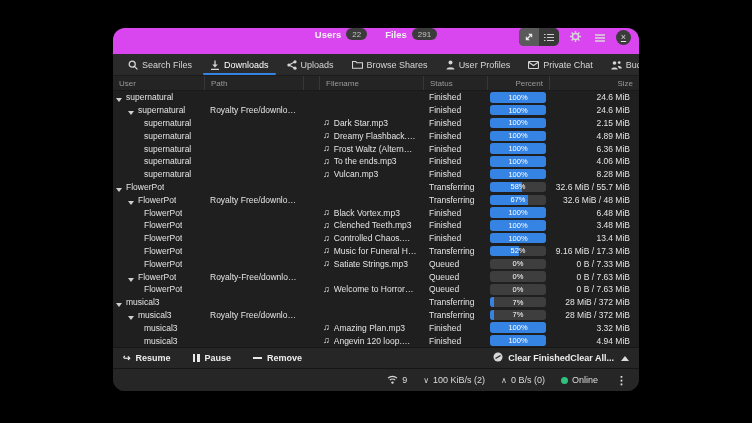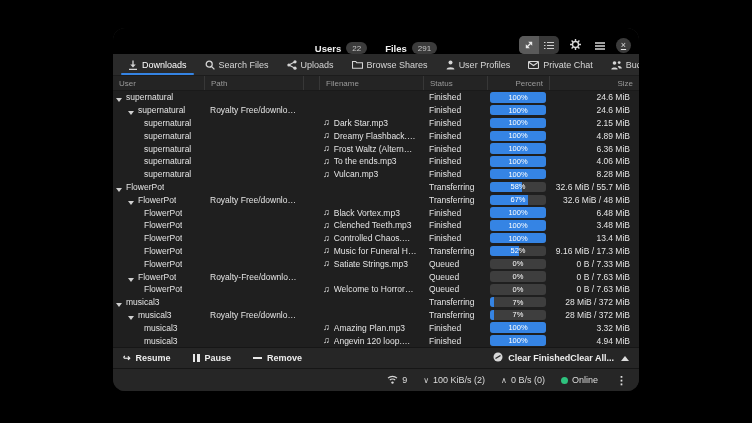--- a/index.html
+++ b/index.html
@@ -3,21 +3,21 @@
 <meta charset="utf-8">
 <style>
   * { margin:0; padding:0; box-sizing:border-box; }
   html,body { width:752px; height:423px; background:#000; overflow:hidden;
               font-family:"Liberation Sans", sans-serif; }
   .window { position:absolute; left:113px; top:28px; width:526px; height:363px;
             background:#242424; border-radius:12px; overflow:hidden;
             display:flex; flex-direction:column; box-shadow:0 8px 30px rgba(0,0,0,.8);
             color:#e6e6e6; }
   
-  .titlebar { height:26px; background:#000000; display:flex; align-items:flex-end;
+  .titlebar { height:26px; background:#d946ef; display:flex; align-items:flex-start;
               position:relative; flex:none;text-decoration:underline; }
   .tb-center { position:absolute; left:0; right:0; display:flex; justify-content:center;
                align-items:center; gap:18px; pointer-events:none; }
   .tb-stat { display:flex; align-items:center; gap:5px; font-size:9.5px; font-weight:bold; color:#f0f0f0; }
   .pill { background:#3b3b3b; color:#c4c4c4; border-radius:8px; font-size:8px;
           font-weight:normal; padding:1.5px 6px; }
   .tb-right { margin-left:auto; display:flex; align-items:center; gap:7px; padding-right:8px; z-index:2; }
   .seg-group { display:flex; background:#383838; border-radius:5px; overflow:hidden; }
   .seg { width:20px; height:18px; display:flex; align-items:center; justify-content:center; }
   .seg.active { background:#5a5a5a; }
@@ -155,40 +155,40 @@
             </svg>
         </span>
       </div>
       <div class="close-btn">
         <span>×</span>
       </div>
     </div>
   </div>
 
   <div class="tabbar" id="tabbar">
+      <div class="tab">
+    <span class="tab-icon">
+          <svg width="10" height="10" viewBox="0 0 10 10">
+            <circle cx="4.2" cy="4.2" r="3" fill="none" stroke="#d5d5d5" stroke-width="1.3"></circle>
+            <line x1="6.4" y1="6.4" x2="9.4" y2="9.4" stroke="#d5d5d5" stroke-width="1.3"></line>
+          </svg>
+        </span>
+    <span class="tab-label">Search Files</span>
+  </div>
       <div class="tab active">
     <span class="tab-icon">
           <svg width="10" height="10" viewBox="0 0 10 10">
             <g stroke="#d5d5d5" stroke-width="1.3" fill="#d5d5d5">
               <line x1="5" y1="0.5" x2="5" y2="5.5"></line>
               <path d="M2.2 4.5 L5 7.5 L7.8 4.5 z" stroke="none"></path>
               <line x1="1" y1="9.3" x2="9" y2="9.3"></line>
             </g>
           </svg>
         </span>
     <span class="tab-label">Downloads</span>
-  </div>
-      <div class="tab">
-    <span class="tab-icon">
-          <svg width="10" height="10" viewBox="0 0 10 10">
-            <circle cx="4.2" cy="4.2" r="3" fill="none" stroke="#d5d5d5" stroke-width="1.3"></circle>
-            <line x1="6.4" y1="6.4" x2="9.4" y2="9.4" stroke="#d5d5d5" stroke-width="1.3"></line>
-          </svg>
-        </span>
-    <span class="tab-label">Search Files</span>
   </div>
       <div class="tab">
     <span class="tab-icon">
           <svg width="10" height="10" viewBox="0 0 10 10">
             <g fill="#d5d5d5">
               <circle cx="8" cy="1.8" r="1.6"></circle>
               <circle cx="1.9" cy="5" r="1.6"></circle>
               <circle cx="8" cy="8.2" r="1.6"></circle>
               <line x1="1.9" y1="5" x2="8" y2="1.8" stroke="#d5d5d5" stroke-width="1.1"></line>
               <line x1="1.9" y1="5" x2="8" y2="8.2" stroke="#d5d5d5" stroke-width="1.1"></line>

